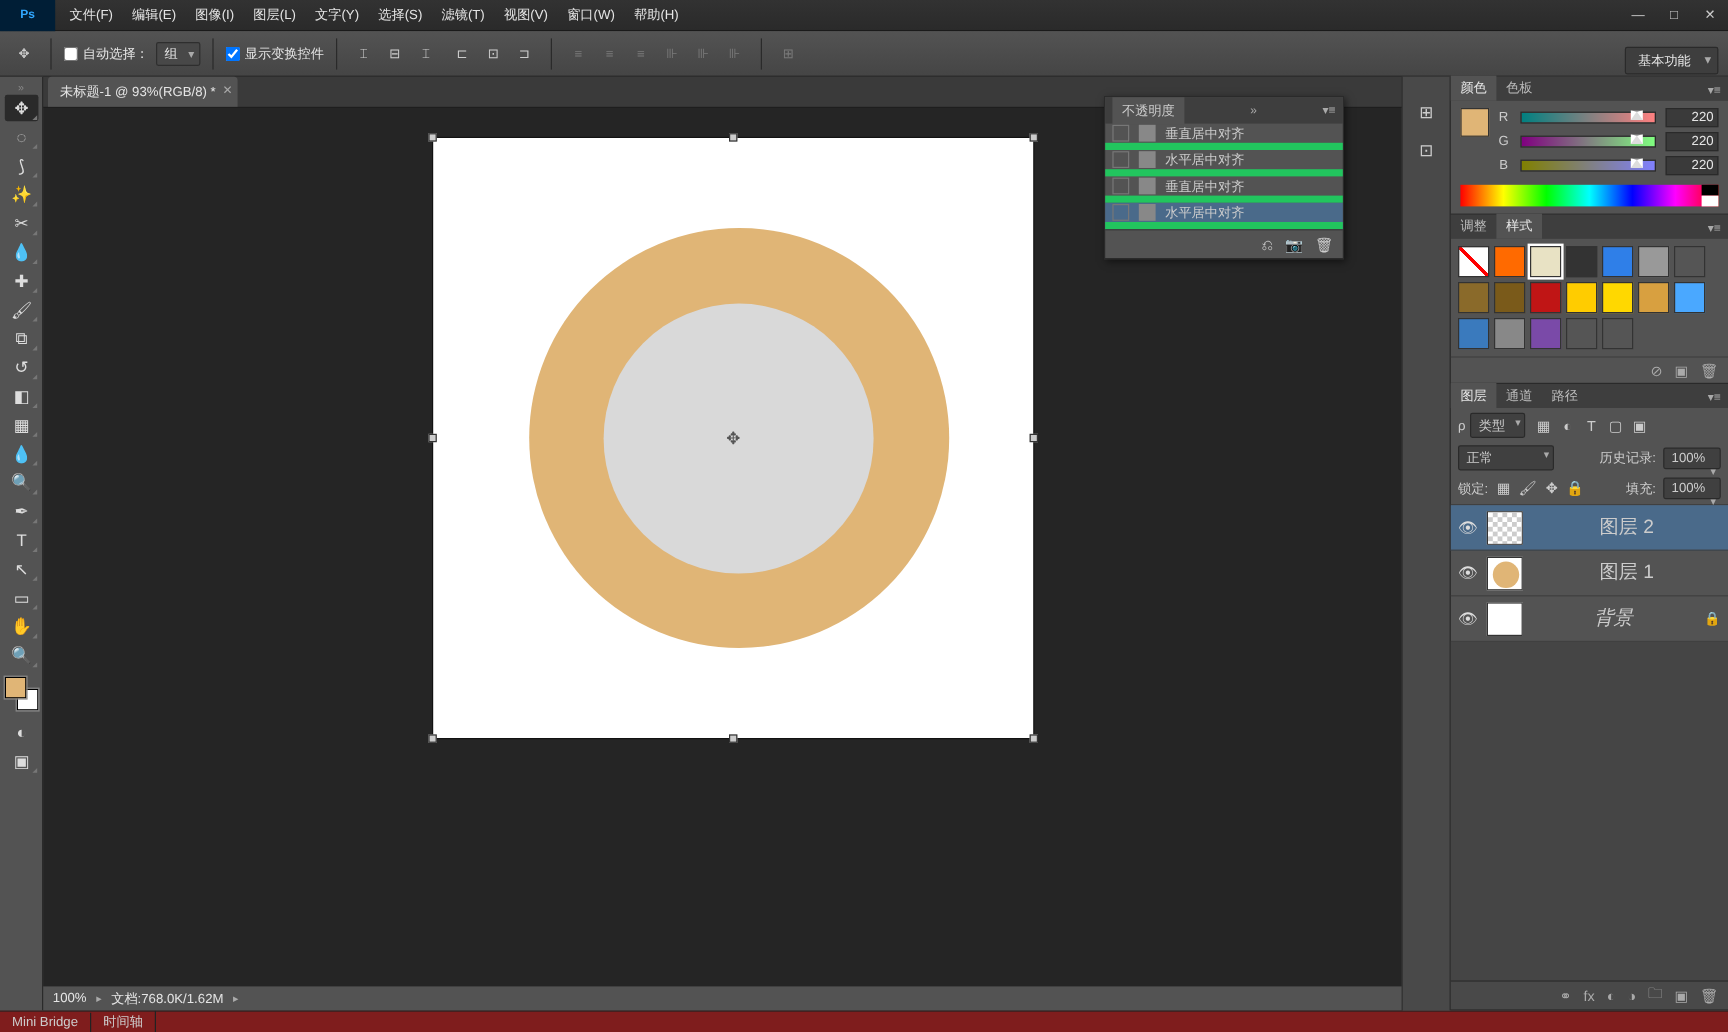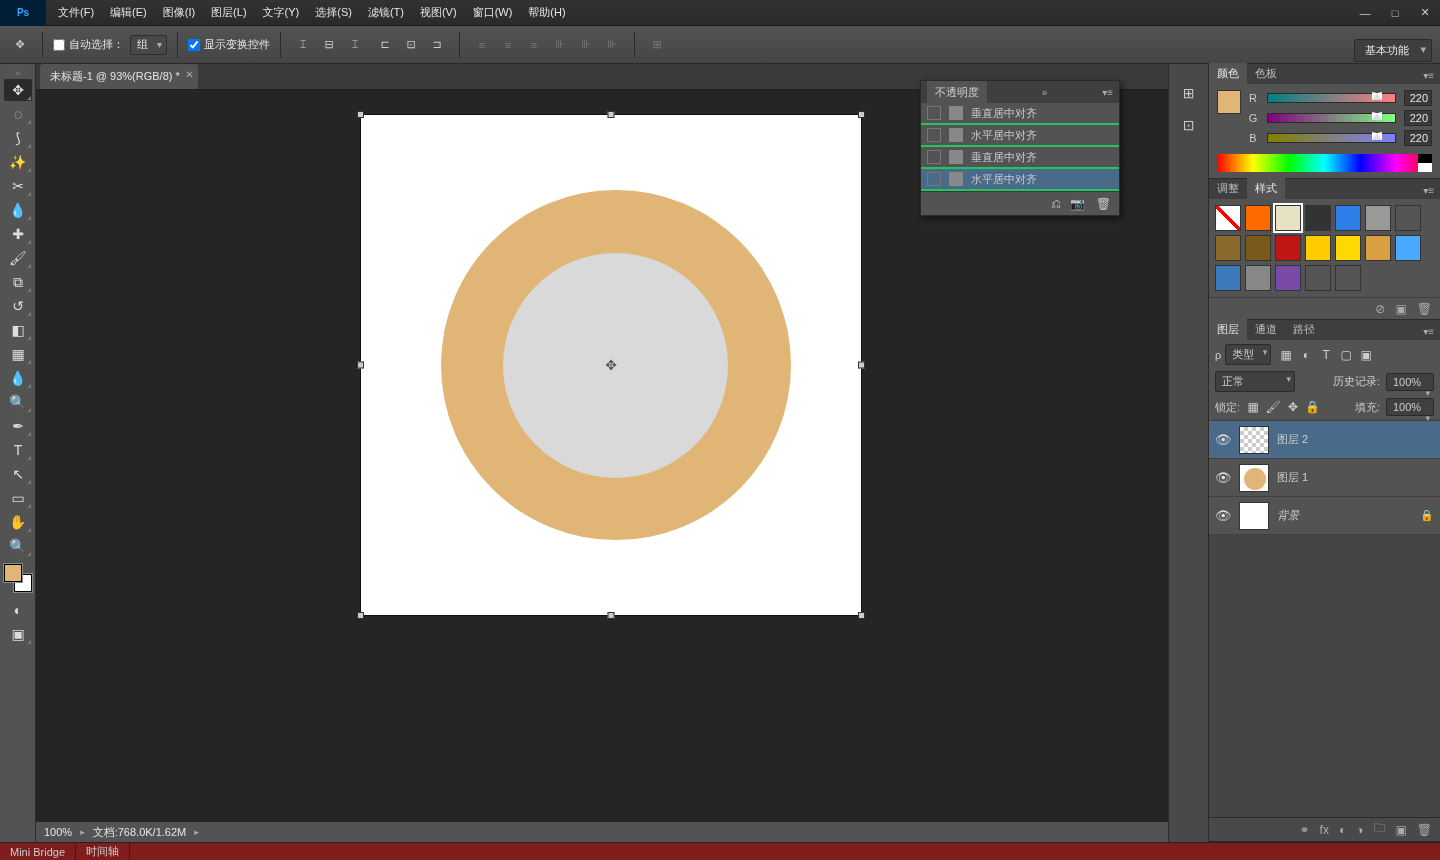--- a/index.html
+++ b/index.html
@@ -167,21 +167,21 @@
 .history-panel{
   position:absolute; left:920px; top:80px; width:200px;
   background:#535353; border:1px solid #2a2a2a;
   box-shadow:2px 2px 6px rgba(0,0,0,.5);
 }
 .panel-tabbar{height:22px; background:#3e3e3e; display:flex; align-items:center; padding:0 6px;}
 .panel-tab{padding:4px 8px; background:#535353; font-size:11px;}
 .panel-menu{margin-left:auto; color:#aaa; font-size:10px;}
 .hist-row{
   height:22px; display:flex; align-items:center; gap:8px; padding:0 6px;
-  border-bottom:2px solid #22c55e;
+  border-bottom:6px solid #22c55e;
 }
 .hist-row.sel{background:#4a6a8a;}
 .hist-icon{width:14px; height:14px; background:#888; display:inline-block;}
 .hist-footer{height:24px; display:flex; justify-content:flex-end; gap:10px; align-items:center; padding:0 8px; border-top:1px solid #3a3a3a;}
 .hist-ft-icon{color:#ccc; font-size:12px;}
 
 
 .rightcol{
   width: 272px;
   background:#535353;
@@ -205,21 +205,21 @@
 
 .colorpanel .row{display:flex; align-items:center; gap:8px; margin-bottom:4px;}
 .cp-swatch{width:24px; height:24px; border:1px solid #333;}
 .cp-fg{background:#e0b576;}
 .cp-label{width:12px; text-align:center;}
 .cp-slider{flex:1; height:10px; position:relative; border:1px solid #2a2a2a;}
 .cp-slider.r{background:linear-gradient(to right,#008080,#ff8080);}
 .cp-slider.g{background:linear-gradient(to right,#800080,#80ff80);}
 .cp-slider.b{background:linear-gradient(to right,#808000,#8080ff);}
 .cp-slider .thumb{position:absolute; top:-2px; width:0; height:0; border-left:5px solid transparent;border-right:5px solid transparent;border-bottom:7px solid #ddd;}
-.cp-val{width:28px; height:16px; background:#3a3a3a; border:1px solid #2a2a2a; color:#e5e5e5; text-align:right; padding:0 3px; font-size:11px;}
+.cp-val{width:44px; height:16px; background:#3a3a3a; border:1px solid #2a2a2a; color:#e5e5e5; text-align:right; padding:0 3px; font-size:11px;}
 .spectrum{height:18px; margin-top:4px; background:linear-gradient(to right, red,yellow,lime,cyan,blue,magenta,red); position:relative;}
 .spectrum::before{content:""; position:absolute; right:0; top:0; width:14px; height:50%; background:#000;}
 .spectrum::after{content:""; position:absolute; right:0; bottom:0; width:14px; height:50%; background:#fff;}
 
 
 .styles-grid{display:flex; flex-wrap:wrap; gap:4px; padding:6px;}
 .style-sw{width:26px; height:26px; border:1px solid #333;}
 .styles-footer{height:22px; display:flex; justify-content:flex-end; gap:10px; align-items:center; padding:0 8px; border-top:1px solid #404040;}
 .sf-icon{color:#aaa; font-size:12px;}
 
@@ -232,21 +232,21 @@
 .blendrow{display:flex; padding:2px 6px; align-items:center; gap:6px;}
 .opacity-lbl{margin-left:auto; font-size:11px;}
 .lockrow{display:flex; padding:4px 6px; align-items:center; gap:6px; border-bottom:1px solid #404040;}
 .lock-ics{display:flex; gap:6px;}
 .layer-row{height:38px; display:flex; align-items:center; gap:8px; padding:0 6px; border-bottom:1px solid #404040;}
 .layer-row.sel{background:#4a6a8a;}
 .eye{width:16px; text-align:center; color:#ddd; font-size:13px;}
 .thumb{width:30px; height:28px; background:#fff; border:1px solid #333; position:relative;}
 .thumb.trans::before{content:""; position:absolute; inset:0; background:repeating-conic-gradient(#ccc 0 25%,#fff 0 50%) 0 0/8px 8px;}
 .thumb.circle::after{content:""; position:absolute; left:4px; top:3px; width:22px; height:22px; border-radius:50%; background:#e0b576;}
-.layer-name{flex:1; font-size:11px;}
+.layer-name{flex:1; font-size:16px;text-align:center;}
 .layer-name.bg{font-style:italic;}
 .lock-icon{color:#ccc; font-size:11px;}
 .layers-fill{flex:1; background:#454545;}
 .layers-footer{height:24px; display:flex; justify-content:flex-end; gap:10px; align-items:center; padding:0 8px; border-top:1px solid #2a2a2a; background:#494949;}
 
 
 .bottombar{
   height:18px; background:#7f1d1d; border-top:1px solid #222;
   display:flex; align-items:center;
 }

